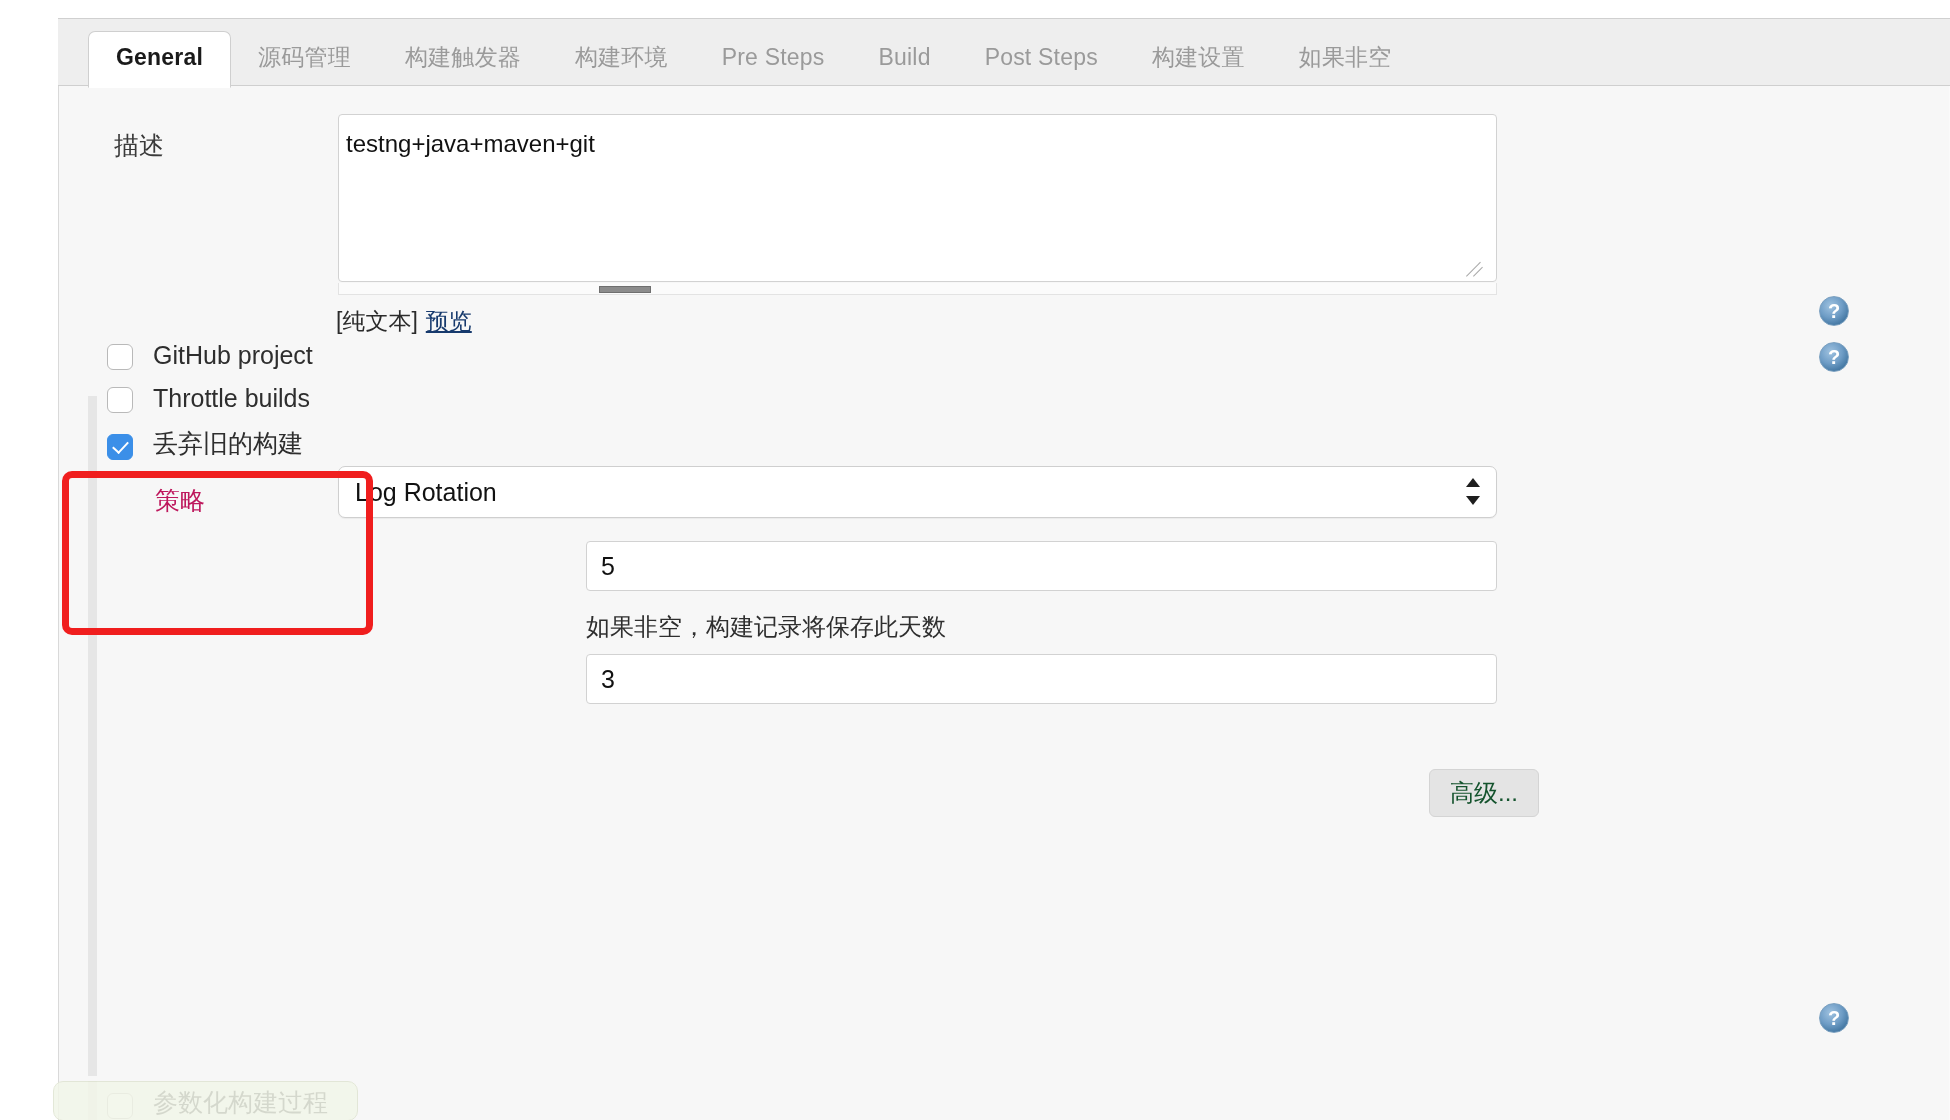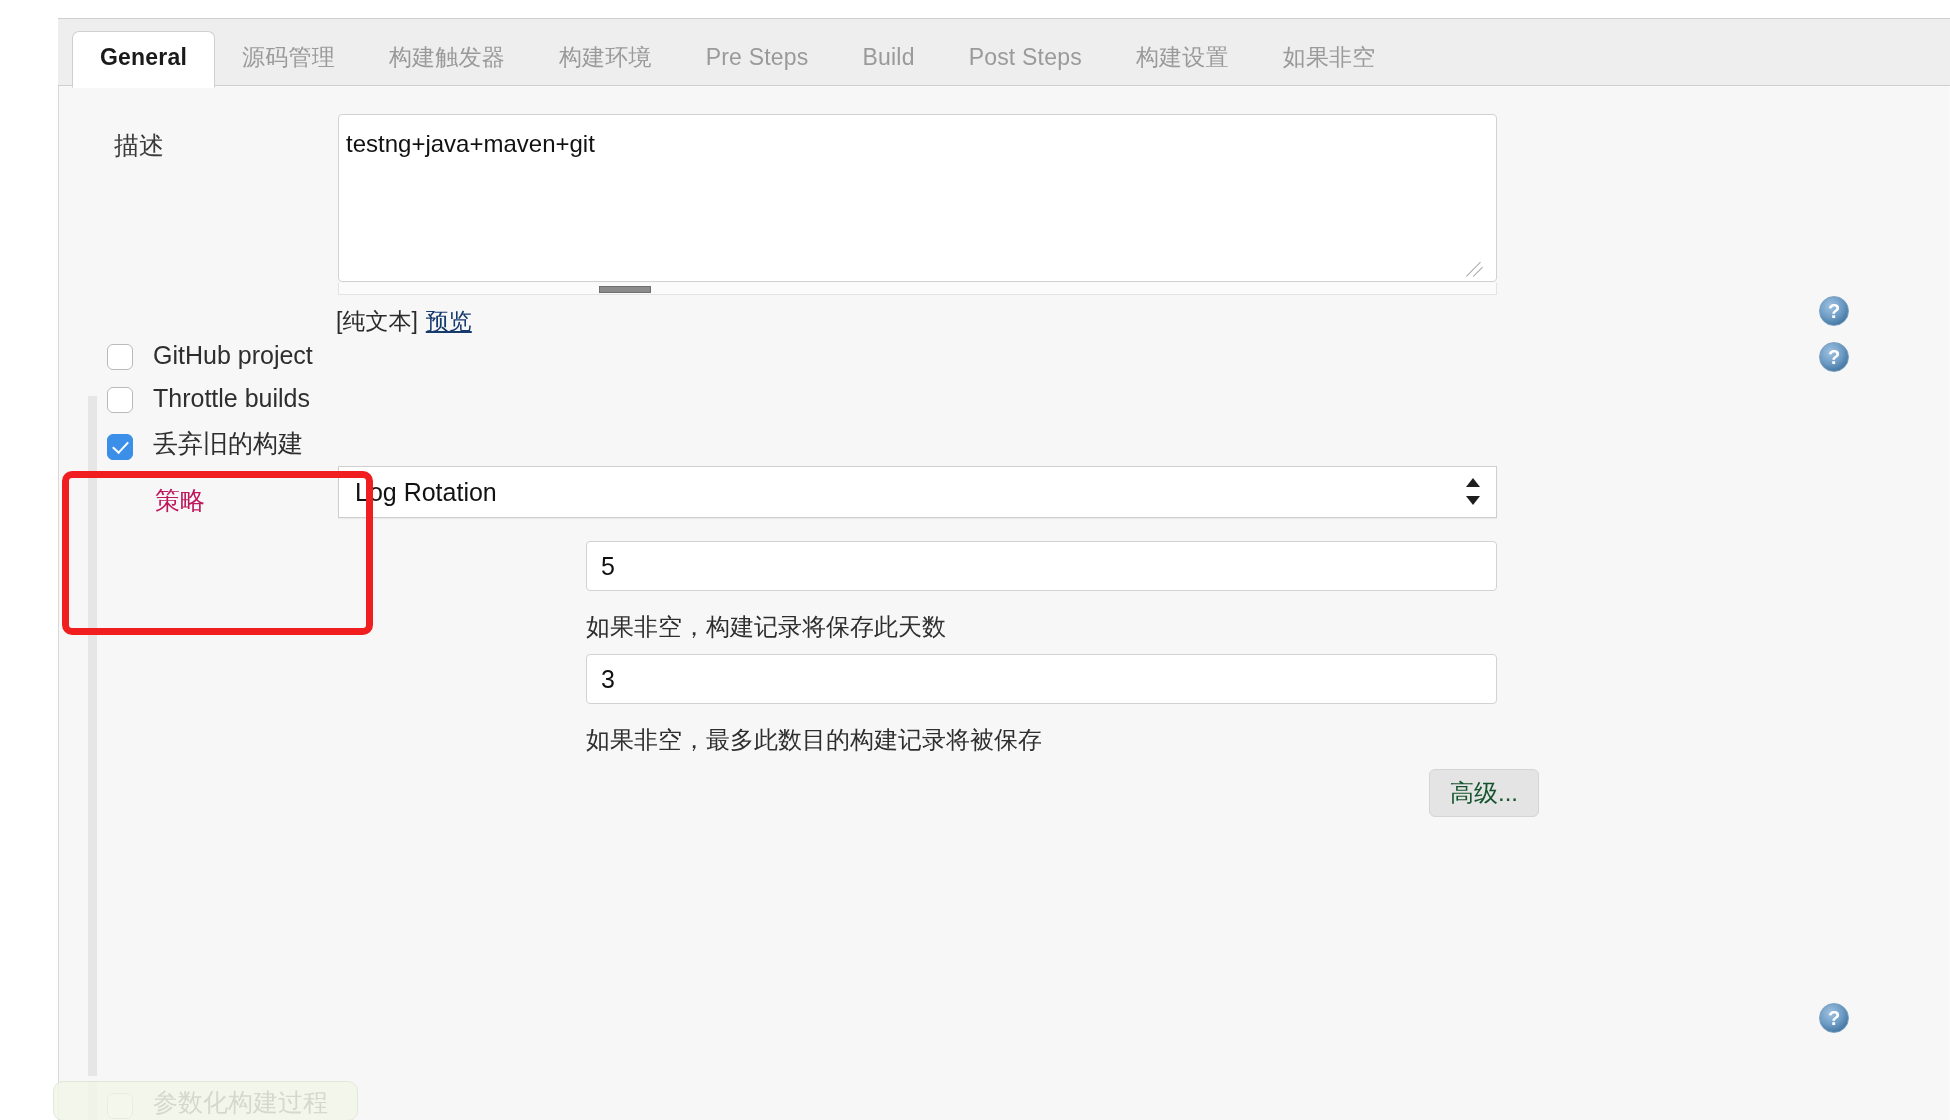--- a/index.html
+++ b/index.html
@@ -40,20 +40,21 @@
     border-top: 1px solid #d0d0d0;
     border-bottom: 1px solid #cfcfcf;
     box-sizing: border-box;
   }
   .tabs {
     position: absolute;
     left: 0; top: 0;
     height: 68px;
     display: flex;
     align-items: flex-end;
+    padding-left: 16px;
   }
   .tab {
     font-size: 23px;
     color: #9a9a9a;
     padding: 0 27px 18px 27px;
     line-height: 1;
     white-space: nowrap;
     cursor: pointer;
     letter-spacing: .2px;
   }
@@ -253,21 +254,21 @@
     left: 279px;
     top: 380px;
     width: 1159px;
     height: 52px;
   }
   .sel {
     width: 100%;
     height: 100%;
     background: #ffffff;
     border: 1px solid #cfcfcf;
-    border-radius: 0;
+    border-radius: 7px;
     box-sizing: border-box;
     font-size: 25px;
     color: #111;
     padding: 0 50px 0 16px;
     display: flex;
     align-items: center;
     cursor: pointer;
     box-shadow: 0 1px 1px rgba(0,0,0,.05);
   }
   .sel-arrows {
@@ -452,21 +453,20 @@
     <div class="fieldrow row-days">
 
       <input class="finput" type="text" value="5" style="">
     </div>
     <div class="fhelp help-days">如果非空，构建记录将保存此天数</div>
 
     <div class="fieldrow row-count">
 
       <input class="finput" type="text" value="3" style="">
     </div>
-    <div class="fhelp help-count">如果非空，最多此数目的构建记录将被保存</div>
 
     <div class="btn-adv">高级...</div>
 
     <div class="cbrow r-param">
       <span class="cbox"></span>
       <span class="cbtext">参数化构建过程</span>
     </div>
   </div>
 
   <div class="helpicon h1"></div>

